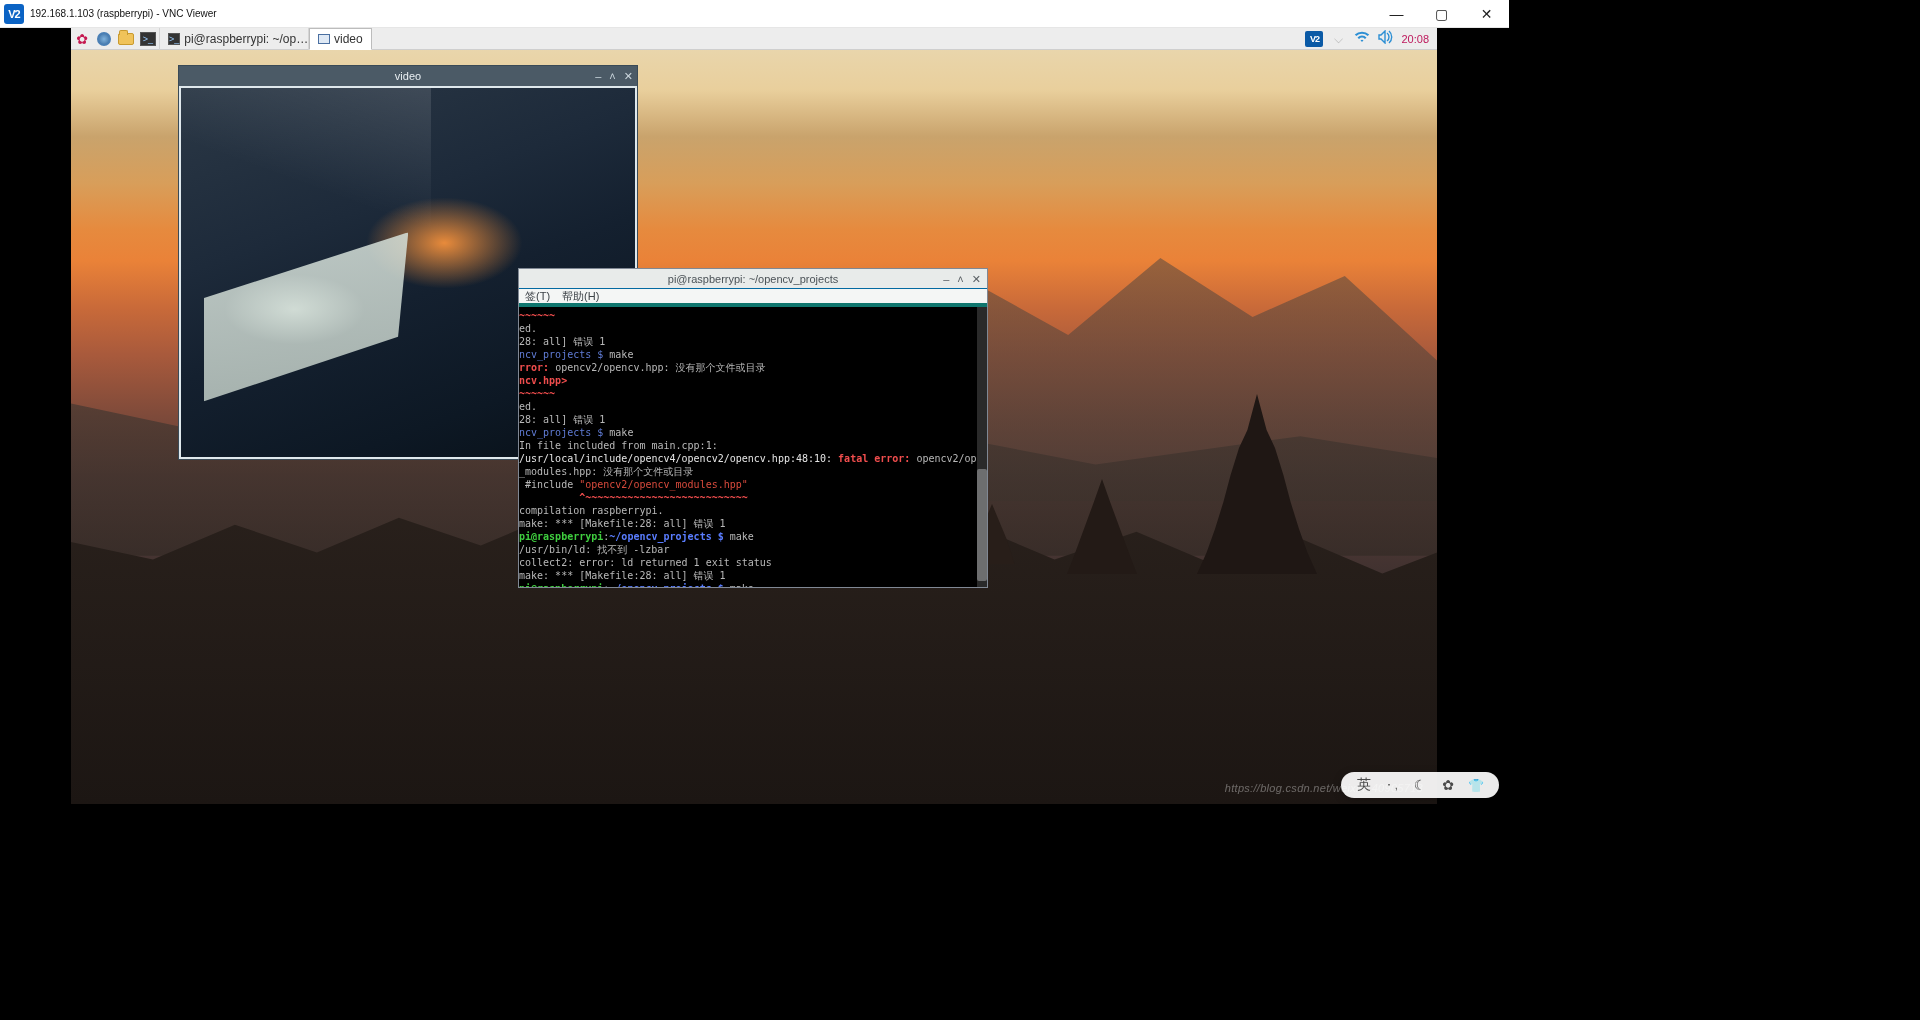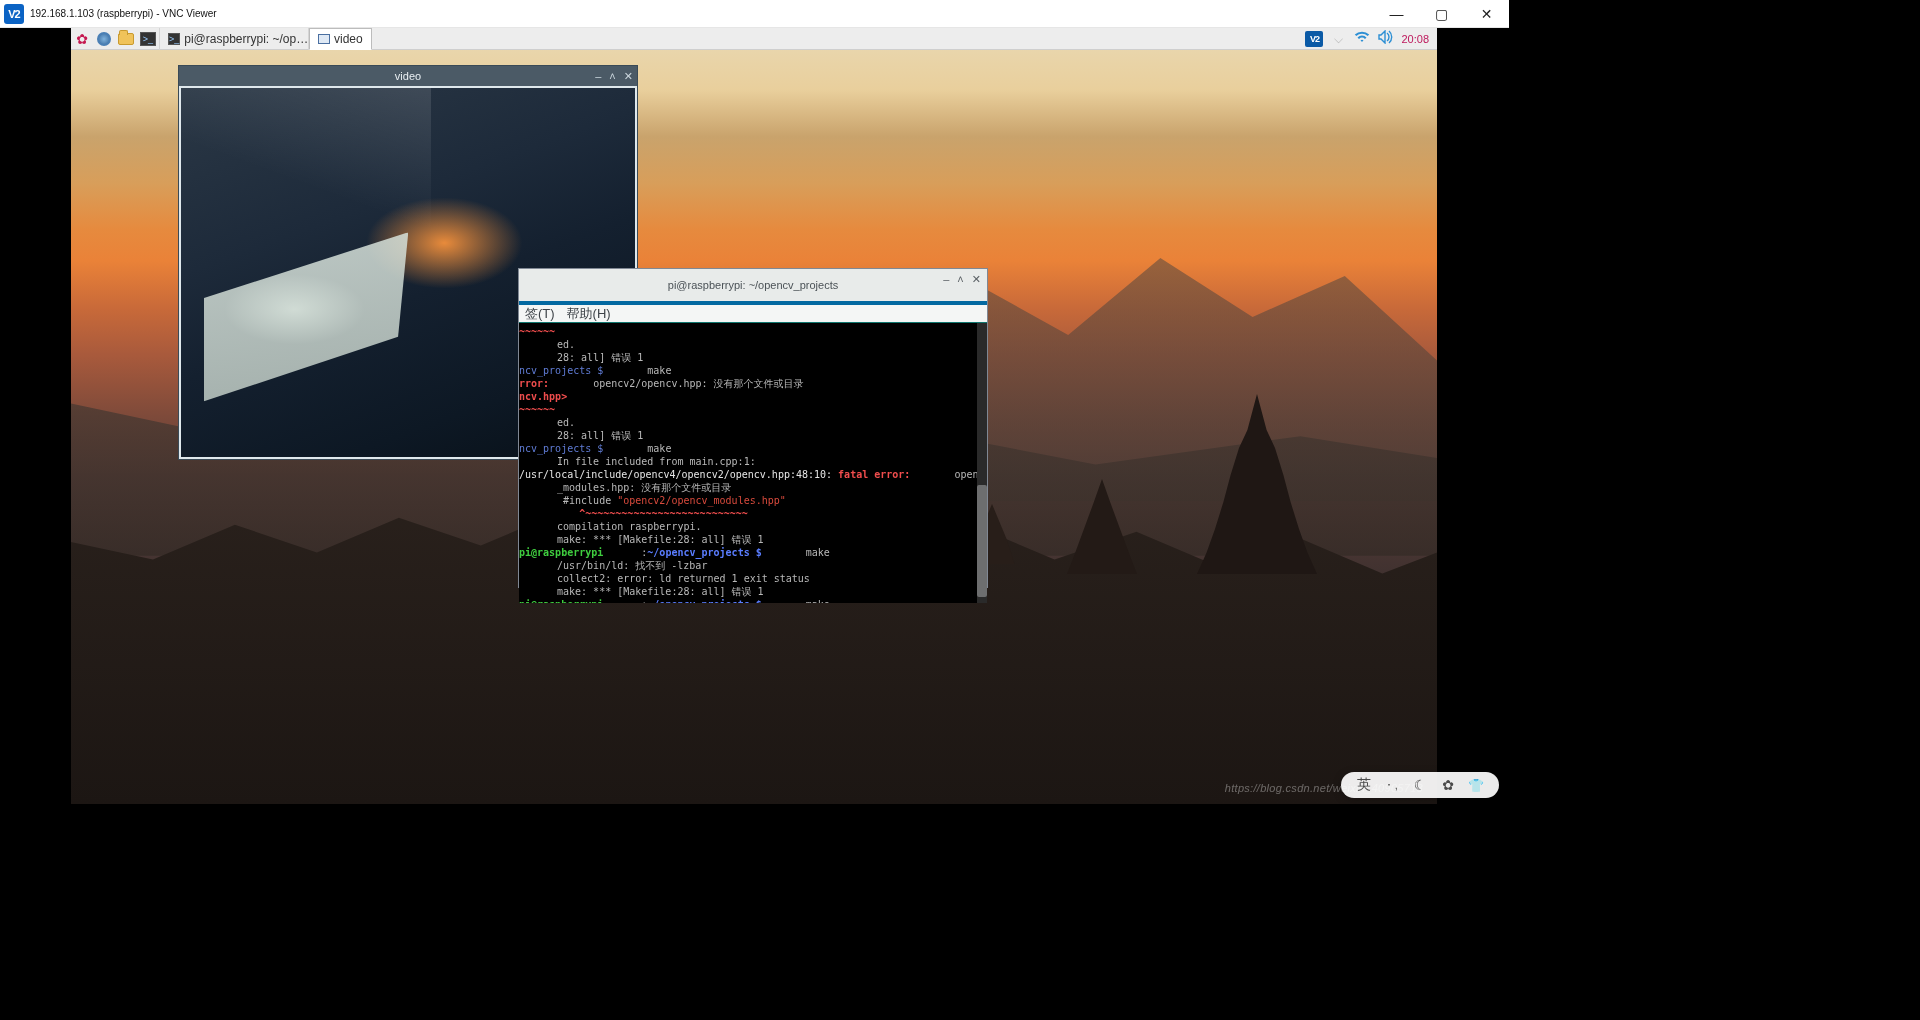--- a/index.html
+++ b/index.html
@@ -172,30 +172,30 @@
     clip-path: polygon(0% 30%, 100% 0%, 95% 70%, 0% 100%);
     opacity:.85;
   }
 
   
   .term-win {
     position:absolute; left:447px; top:240px; width:470px; height:320px;
     background:#fff; border:1px solid #808894;
   }
   .term-titlebar {
-    height:36px; background:#e8ebea; color:#4b5257;
+    height:20px; background:#e8ebea; color:#4b5257;
     display:flex; align-items:center; justify-content:center;
     font-size:11px; position:relative;
-    border-bottom:4px solid #0369a1;
+    border-bottom:1px solid #0369a1;
   }
   .term-titlebar .win-ctrls { position:absolute; right:6px; top:0; height:20px; display:flex; gap:8px; align-items:center; color:#5a6065; }
   .term-menubar {
     height:18px; background:#f4f6f5; color:#3d4348;
-    font-size:13px; display:flex; align-items:center; padding-left:6px; gap:12px;
-    border-bottom:1px solid #0f766e;
+    font-size:11px; display:flex; align-items:center; padding-left:6px; gap:12px;
+    border-bottom:4px solid #0f766e;
   }
   .term-body {
     height:calc(100% - 38px);
     background:#000;
     color:#cfcfcf;
     font-family:"DejaVu Sans Mono","Menlo",monospace;
     font-size:10px;
     line-height:13px;
     padding:2px 2px 2px 0;
     overflow:hidden;
@@ -209,21 +209,21 @@
   .term-thumb {
     position:absolute; right:0; width:10px;
     top:58%; height:40%;
     background:#6d6e6f; border-radius:2px;
   }
   .c-red   { color:#ef4d4d; font-weight:bold; }
   .c-red2  { color:#d84a3c; }
   .c-grn   { color:#3fcd3f; font-weight:bold; }
   .c-blue  { color:#5a7dff; font-weight:bold; }
   .c-blue2 { color:#5f7bd4; font-weight:normal;margin-top:32px; }
-  .c-gry   { color:#b8b8b8;padding-left:38px; }
+  .c-gry   { color:#b8b8b8; }
   .c-white { color:#e5e5e5; }
 
   
   .watermark {
     position:absolute; right:14px; bottom:10px;
     color:rgba(255,255,255,.35); font-size:11px; font-style:italic;
     letter-spacing:.3px;
   }
 
   

